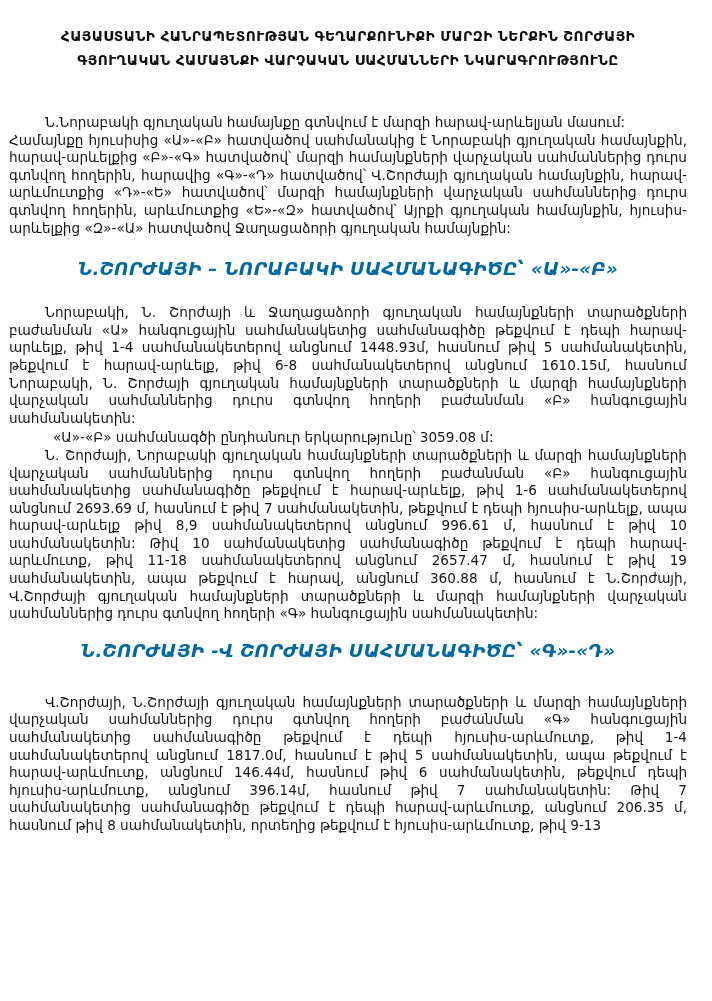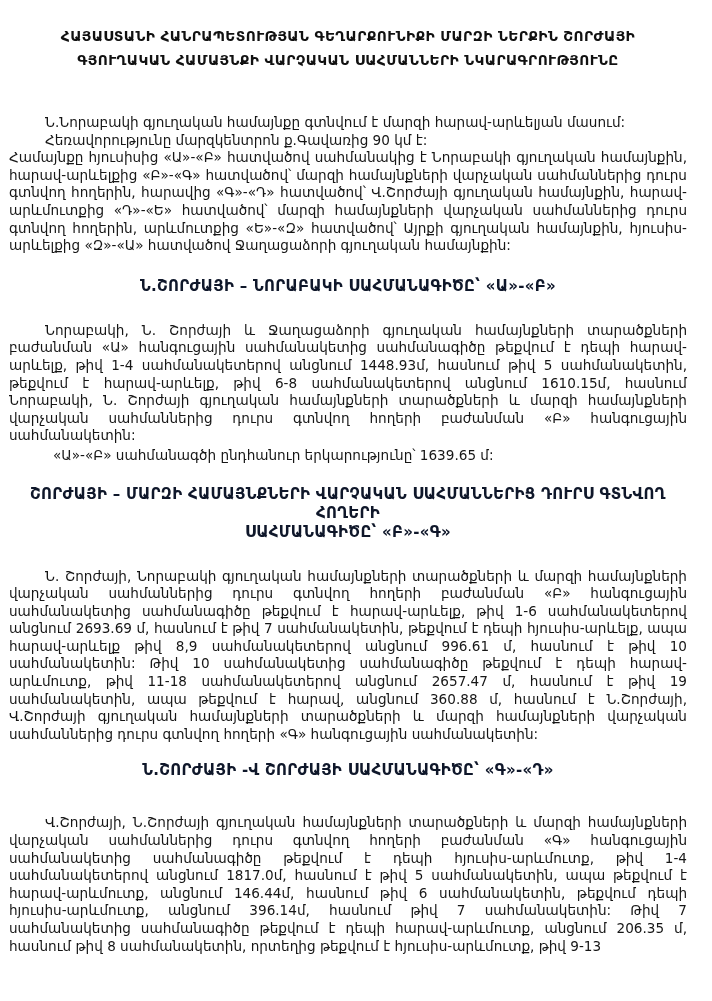--- a/index.html
+++ b/index.html
@@ -31,54 +31,52 @@
     color: #111;
   }
   .para {
     margin: 0;
     text-align: justify;
   }
   .p-indent { text-indent: 36px; }
   .h-sec {
     font-weight: bold;
     text-align: center;
-    font-size: 15px;
+    font-size: 18px;
     letter-spacing: 0.3px;
     white-space: pre-line;
     line-height: 19px;
-    color: #0f172a;
+    color: #0369a1;
+    font-style: italic;
   }
   .h-ab   { margin: 22px 0 26px 0; }
   .h-bg   { margin: 20px 0 26px 0; }
   .h-gd   { margin: 18px 0 34px 0; }
   .len-a  { text-indent: 44px; margin-top: 2px; }
   .len-b  { text-indent: 14px; margin-top: 15px; }
 </style>
 </head>
 <body>
 
 <div class="page">
 
   <h1 class="doc-title">ՀԱՅԱՍՏԱՆԻ ՀԱՆՐԱՊԵՏՈՒԹՅԱՆ ԳԵՂԱՐՔՈՒՆԻՔԻ ՄԱՐԶԻ ՆԵՐՔԻՆ ՇՈՐԺԱՅԻ
 ԳՅՈՒՂԱԿԱՆ ՀԱՄԱՅՆՔԻ ՎԱՐՉԱԿԱՆ ՍԱՀՄԱՆՆԵՐԻ ՆԿԱՐԱԳՐՈՒԹՅՈՒՆԸ</h1>
 
   <p class="para p-indent">Ն.Նորաբակի գյուղական համայնքը գտնվում է մարզի հարավ-արևելյան մասում:</p>
 
-  <p class="para p-indent">Հեռավորությունը մարզկենտրոն ք.Գավառից 90 կմ է:</p>
 
   <p class="para">Համայնքը հյուսիսից «Ա»-«Բ» հատվածով սահմանակից է Նորաբակի գյուղական համայնքին, հարավ-արևելքից «Բ»-«Գ» հատվածով՝ մարզի համայնքների վարչական սահմաններից դուրս գտնվող հողերին, հարավից «Գ»-«Դ» հատվածով՝ Վ.Շորժայի գյուղական համայնքին, հարավ-արևմուտքից «Դ»-«Ե» հատվածով՝ մարզի համայնքների վարչական սահմաններից դուրս գտնվող հողերին, արևմուտքից «Ե»-«Զ» հատվածով՝ Այրքի գյուղական համայնքին, հյուսիս-արևելքից «Զ»-«Ա» հատվածով Ջաղացաձորի գյուղական համայնքին:</p>
 
   <h2 class="h-sec h-ab">Ն.ՇՈՐԺԱՅԻ – ՆՈՐԱԲԱԿԻ  ՍԱՀՄԱՆԱԳԻԾԸ՝   «Ա»-«Բ»</h2>
 
   <p class="para p-indent">Նորաբակի, Ն. Շորժայի և Ջաղացաձորի գյուղական համայնքների տարածքների բաժանման «Ա» հանգուցային սահմանակետից սահմանագիծը թեքվում է դեպի հարավ-արևելք, թիվ 1-4 սահմանակետերով անցնում 1448.93մ, հասնում թիվ 5 սահմանակետին, թեքվում է հարավ-արևելք, թիվ 6-8 սահմանակետերով անցնում 1610.15մ, հասնում Նորաբակի, Ն. Շորժայի գյուղական համայնքների տարածքների և մարզի համայնքների վարչական սահմաններից դուրս գտնվող հողերի բաժանման «Բ» հանգուցային սահմանակետին:</p>
 
-  <p class="para len-a">«Ա»-«Բ» սահմանագծի ընդհանուր երկարությունը՝ 1639.65 մ:</p>
+  <p class="para len-a">«Ա»-«Բ» սահմանագծի ընդհանուր երկարությունը՝ 3059.08 մ:</p>
 
-  <h2 class="h-sec h-bg">ՇՈՐԺԱՅԻ – ՄԱՐԶԻ ՀԱՄԱՅՆՔՆԵՐԻ ՎԱՐՉԱԿԱՆ ՍԱՀՄԱՆՆԵՐԻՑ ԴՈՒՐՍ ԳՏՆՎՈՂ ՀՈՂԵՐԻ
-ՍԱՀՄԱՆԱԳԻԾԸ՝  «Բ»-«Գ»</h2>
 
   <p class="para p-indent">Ն. Շորժայի,  Նորաբակի գյուղական համայնքների տարածքների և մարզի համայնքների վարչական սահմաններից դուրս գտնվող հողերի բաժանման «Բ» հանգուցային սահմանակետից սահմանագիծը թեքվում է հարավ-արևելք,  թիվ 1-6 սահմանակետերով անցնում 2693.69 մ, հասնում է թիվ 7 սահմանակետին, թեքվում է դեպի հյուսիս-արևելք, ապա հարավ-արևելք թիվ 8,9 սահմանակետերով անցնում 996.61 մ, հասնում է թիվ 10 սահմանակետին: Թիվ 10 սահմանակետից սահմանագիծը թեքվում է դեպի հարավ-արևմուտք, թիվ 11-18 սահմանակետերով անցնում 2657.47 մ, հասնում է թիվ 19 սահմանակետին, ապա թեքվում է հարավ, անցնում 360.88 մ, հասնում է Ն.Շորժայի, Վ.Շորժայի գյուղական համայնքների տարածքների և մարզի համայնքների վարչական սահմաններից դուրս գտնվող հողերի «Գ» հանգուցային սահմանակետին:</p>
 
 
   <h2 class="h-sec h-gd">Ն.ՇՈՐԺԱՅԻ -Վ ՇՈՐԺԱՅԻ  ՍԱՀՄԱՆԱԳԻԾԸ՝   «Գ»-«Դ»</h2>
 
   <p class="para p-indent">Վ.Շորժայի,  Ն.Շորժայի  գյուղական  համայնքների  տարածքների  և  մարզի համայնքների վարչական սահմաններից դուրս գտնվող հողերի բաժանման «Գ» հանգուցային սահմանակետից սահմանագիծը թեքվում է դեպի հյուսիս-արևմուտք, թիվ 1-4 սահմանակետերով անցնում  1817.0մ, հասնում է թիվ 5 սահմանակետին, ապա թեքվում է հարավ-արևմուտք,  անցնում  146.44մ, հասնում թիվ 6 սահմանակետին, թեքվում դեպի հյուսիս-արևմուտք,  անցնում  396.14մ,  հասնում  թիվ  7  սահմանակետին:  Թիվ  7 սահմանակետից սահմանագիծը թեքվում է դեպի հարավ-արևմուտք, անցնում  206.35 մ, հասնում թիվ 8 սահմանակետին, որտեղից թեքվում է հյուսիս-արևմուտք, թիվ 9-13</p>
 
 </div>
 

